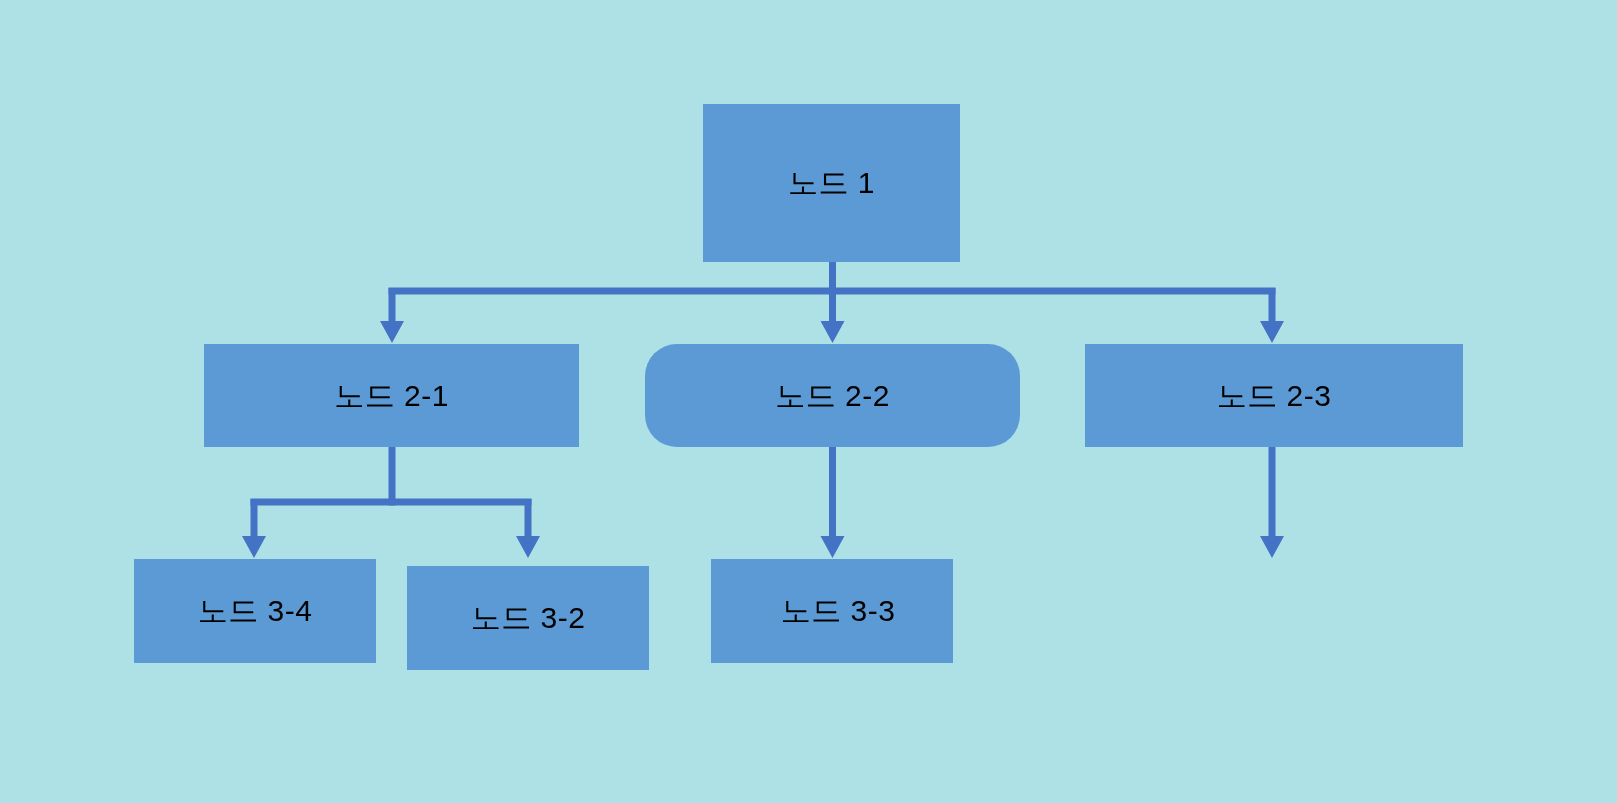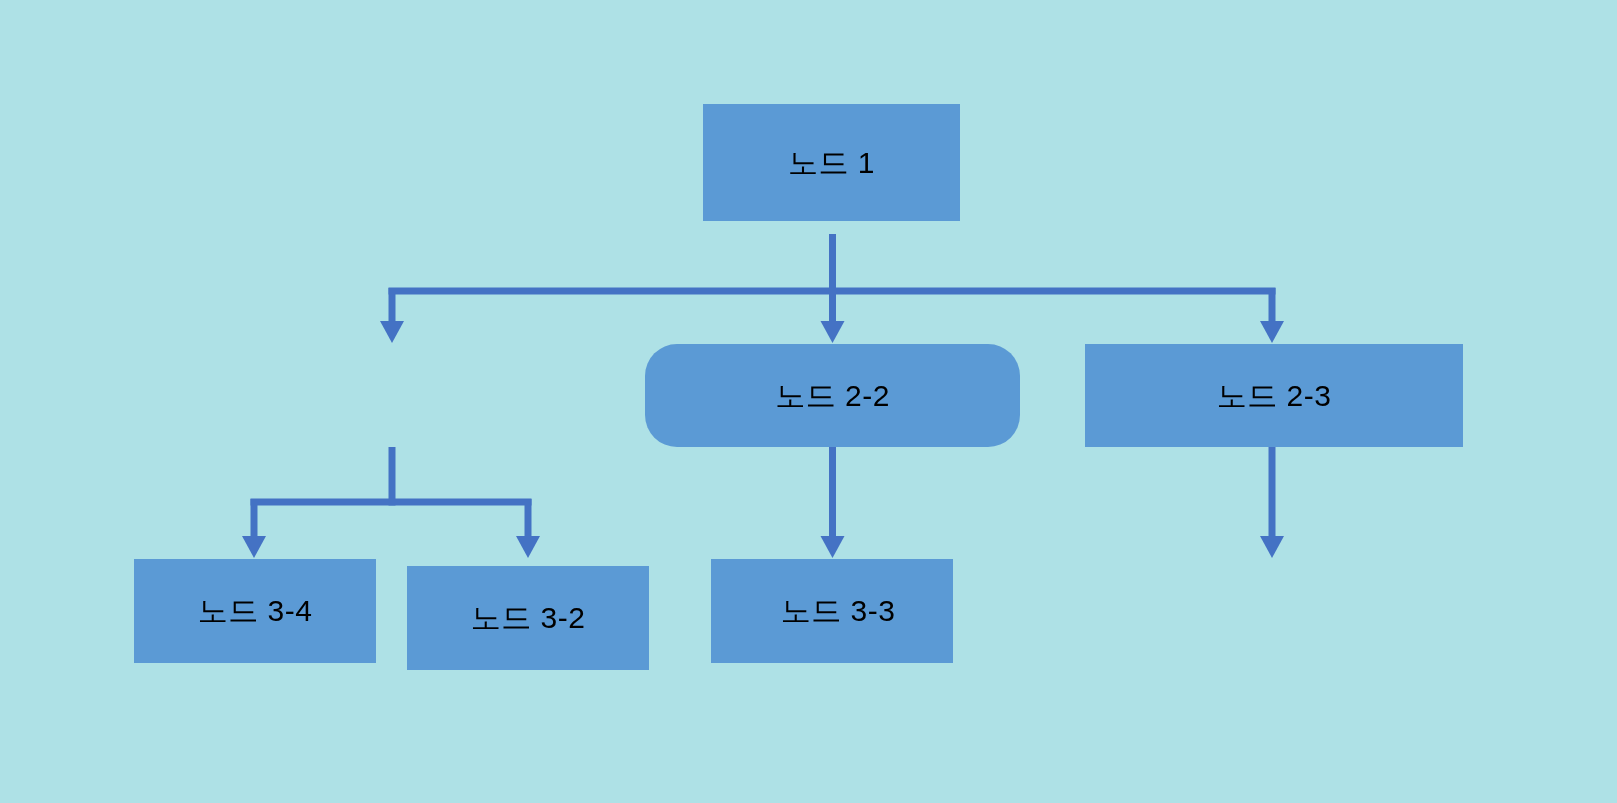--- a/index.html
+++ b/index.html
@@ -44,21 +44,21 @@
     display: flex;
     align-items: center;
     justify-content: center;
     font-size: 30px;
     line-height: 1;
     letter-spacing: 0.5px;
     white-space: nowrap;
     cursor: default;
   }
   
-  .n-1   { left: 703px;  top: 104px; width: 257px; height: 117px; }
+  .n-1   { left: 703px;  top: 104px; width: 257px; height: 158px; }
   .n-2-1 { left: 204px;  top: 344px; width: 375px; height: 103px; }
   .n-2-2 { left: 645px;  top: 344px; width: 375px; height: 103px; border-radius: 32px; }
   .n-2-3 { left: 1085px; top: 344px; width: 378px; height: 103px; }
   .n-3-1 { left: 134px;  top: 559px; width: 242px; height: 104px; }
   .n-3-2 { left: 407px;  top: 566px; width: 242px; height: 104px; }
   .n-3-3 { left: 711px;  top: 559px; width: 242px; height: 104px; padding-left: 12px; }
   .n-3-4 { left: 1151px; top: 559px; width: 242px; height: 104px; }
 </style>
 </head>
 <body>
@@ -94,20 +94,23 @@
 
     <g>
       <path d="M1272 447 V 538"></path>
       <polygon points="1260,536 1284,536 1272,558"></polygon>
     </g>
   </svg>
 
   <div class="node n-1">
     <span>노드 1</span>
   </div>
+  <div class="node n-2-1">
+    <span>노드 2-1</span>
+  </div>
   <div class="node n-2-2">
     <span>노드 2-2</span>
   </div>
   <div class="node n-2-3">
     <span>노드 2-3</span>
   </div>
   <div class="node n-3-1">
     <span>노드 3-4</span>
   </div>
   <div class="node n-3-2">

